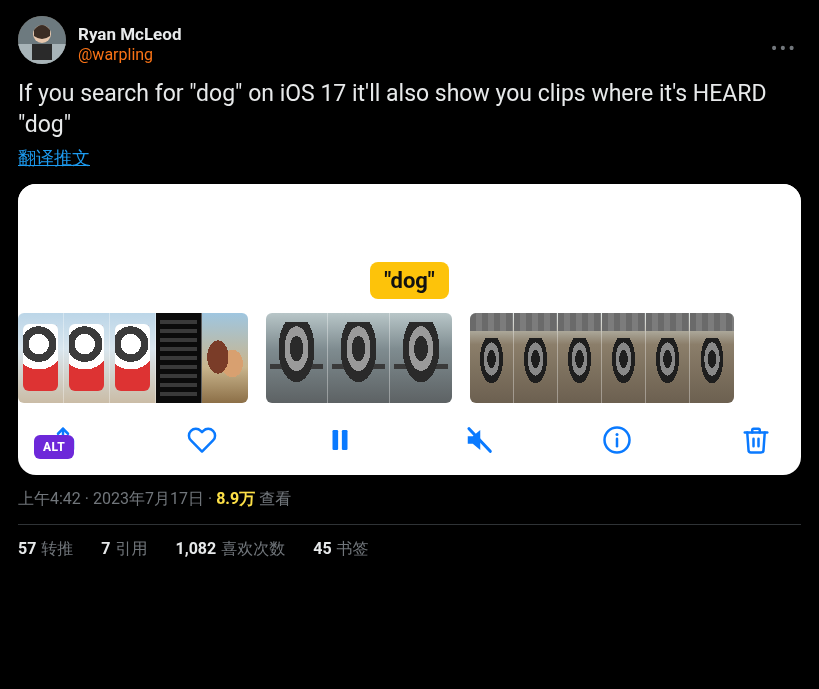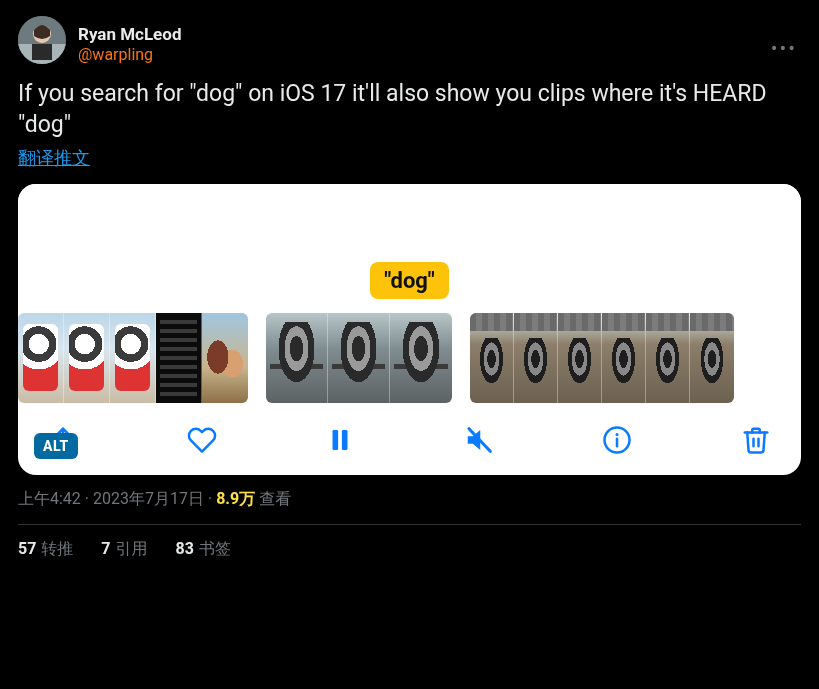--- a/index.html
+++ b/index.html
@@ -137,24 +137,24 @@
   .tb-btn {
     color: #0a7aff;
     cursor: pointer;
     display: inline-flex;
   }
   .tb-btn svg { width: 30px; height: 30px; }
   .alt-badge {
     position: absolute;
     left: 16px;
     bottom: 16px;
-    background: #0369a1;
+    background: #6d28d9;
     color: #fff;
     font-weight: 800;
-    font-size: 14px;
+    font-size: 12px;
     padding: 5px 9px;
     border-radius: 6px;
     letter-spacing: .5px;
   }
   .meta-row {
     color: #71767b;
     font-size: 16px;
     margin-top: 14px;
     padding-bottom: 14px;
     border-bottom: 1px solid #2f3336;
@@ -270,15 +270,16 @@
     <div class="alt-badge">ALT</div>
   </div>
 
   <div class="meta-row">
     <span>上午4:42</span><span class="sep">·</span><span>2023年7月17日</span><span class="sep">·</span><span class="views-num">8.9万</span> <span>查看</span>
   </div>
 
   <div class="stats-row">
     <div class="stat"><span class="num">57</span><span>转推</span></div>
     <div class="stat"><span class="num">7</span><span>引用</span></div>
-    <div class="stat"><span class="num">83</span><span>书签</span></div>
+    <div class="stat"><span class="num">1,082</span><span>喜欢次数</span></div>
+    <div class="stat"><span class="num">45</span><span>书签</span></div>
   </div>
 </div>
 
 </body></html>

